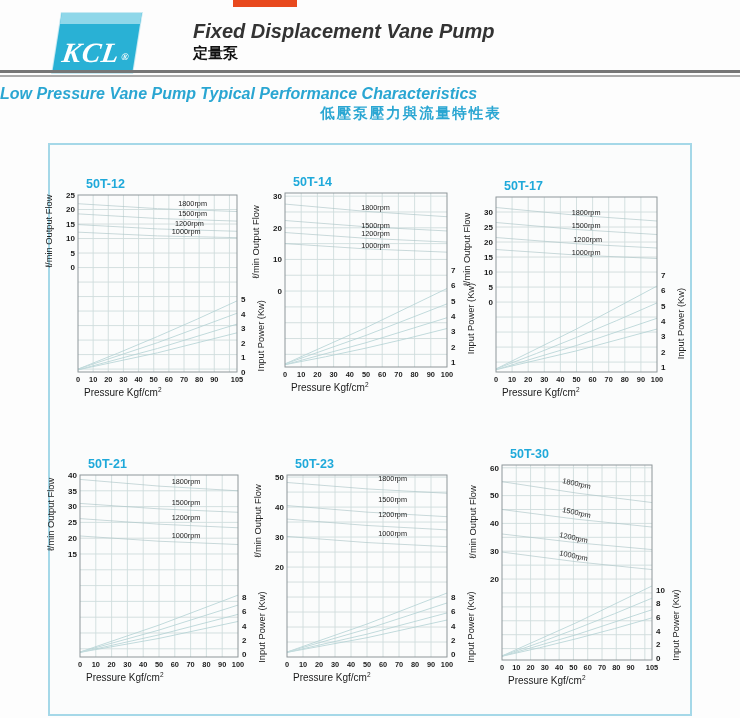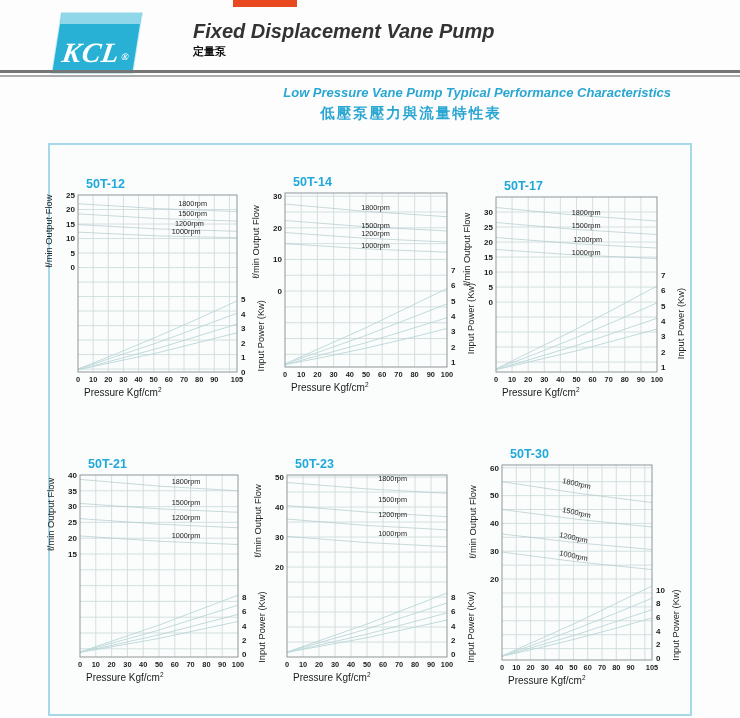--- a/index.html
+++ b/index.html
@@ -8,25 +8,25 @@
   .red-bar{position:absolute;left:233px;top:0;width:64px;height:7px;background:#e8491e;}
   .logo{position:absolute;left:57px;top:13px;width:80px;height:60px;background:#29b1d5;
         transform:skewX(-9deg);box-shadow:0 0 0 1px rgba(41,177,213,.25);}
   .logo-stripe{position:absolute;top:0;left:0;right:0;height:11px;background:#8fd7e9;}
   .logo-text{position:absolute;bottom:4px;left:7px;color:#ffffff;
         font-family:"Liberation Serif","DejaVu Serif",serif;font-style:italic;font-weight:bold;
         font-size:28px;letter-spacing:1px;}
   .logo-text .reg{font-size:10px;font-style:normal;vertical-align:2px;margin-left:2px;}
   .title-en{position:absolute;left:193px;top:20px;font-size:20px;font-style:italic;
         font-weight:bold;color:#333333;}
-  .title-zh{position:absolute;left:193px;top:44px;font-size:11px;font-weight:bold;color:#111111;font-family:Liberation Serif, serif;}
+  .title-zh{position:absolute;left:193px;top:44px;font-size:15px;font-weight:bold;color:#111111;font-family:Liberation Serif, serif;}
   .sep{position:absolute;left:0;top:70px;width:740px;border-top:3px solid #767676;}
   .sep::after{content:"";display:block;margin-top:2px;border-top:2px solid #ababab;}
-  .subtitle-en{position:absolute;left:0;top:85px;width:671px;text-align:right;
-        color:#2aa6d2;font-style:italic;font-weight:bold;font-size:13px;}
+  .subtitle-en{position:absolute;left:0;top:85px;width:671px;text-align:left;
+        color:#2aa6d2;font-style:italic;font-weight:bold;font-size:16px;}
   .subtitle-zh{position:absolute;left:0;top:104px;width:740px;text-align:center;
         color:#2aa6d2;font-weight:bold;font-size:14.5px;letter-spacing:2px;margin-left:41px;}
   .chart-box{position:absolute;left:48px;top:143px;width:640px;height:569px;
         border:2px solid #a5d8e8;background:#fbfcfc;}
   #charts{position:absolute;left:0;top:0;width:740px;height:628px;}
   #charts svg{position:absolute;overflow:visible;}
   text{font-family:"Liberation Sans","DejaVu Sans",sans-serif;}
 </style>
 </head>
 <body>

